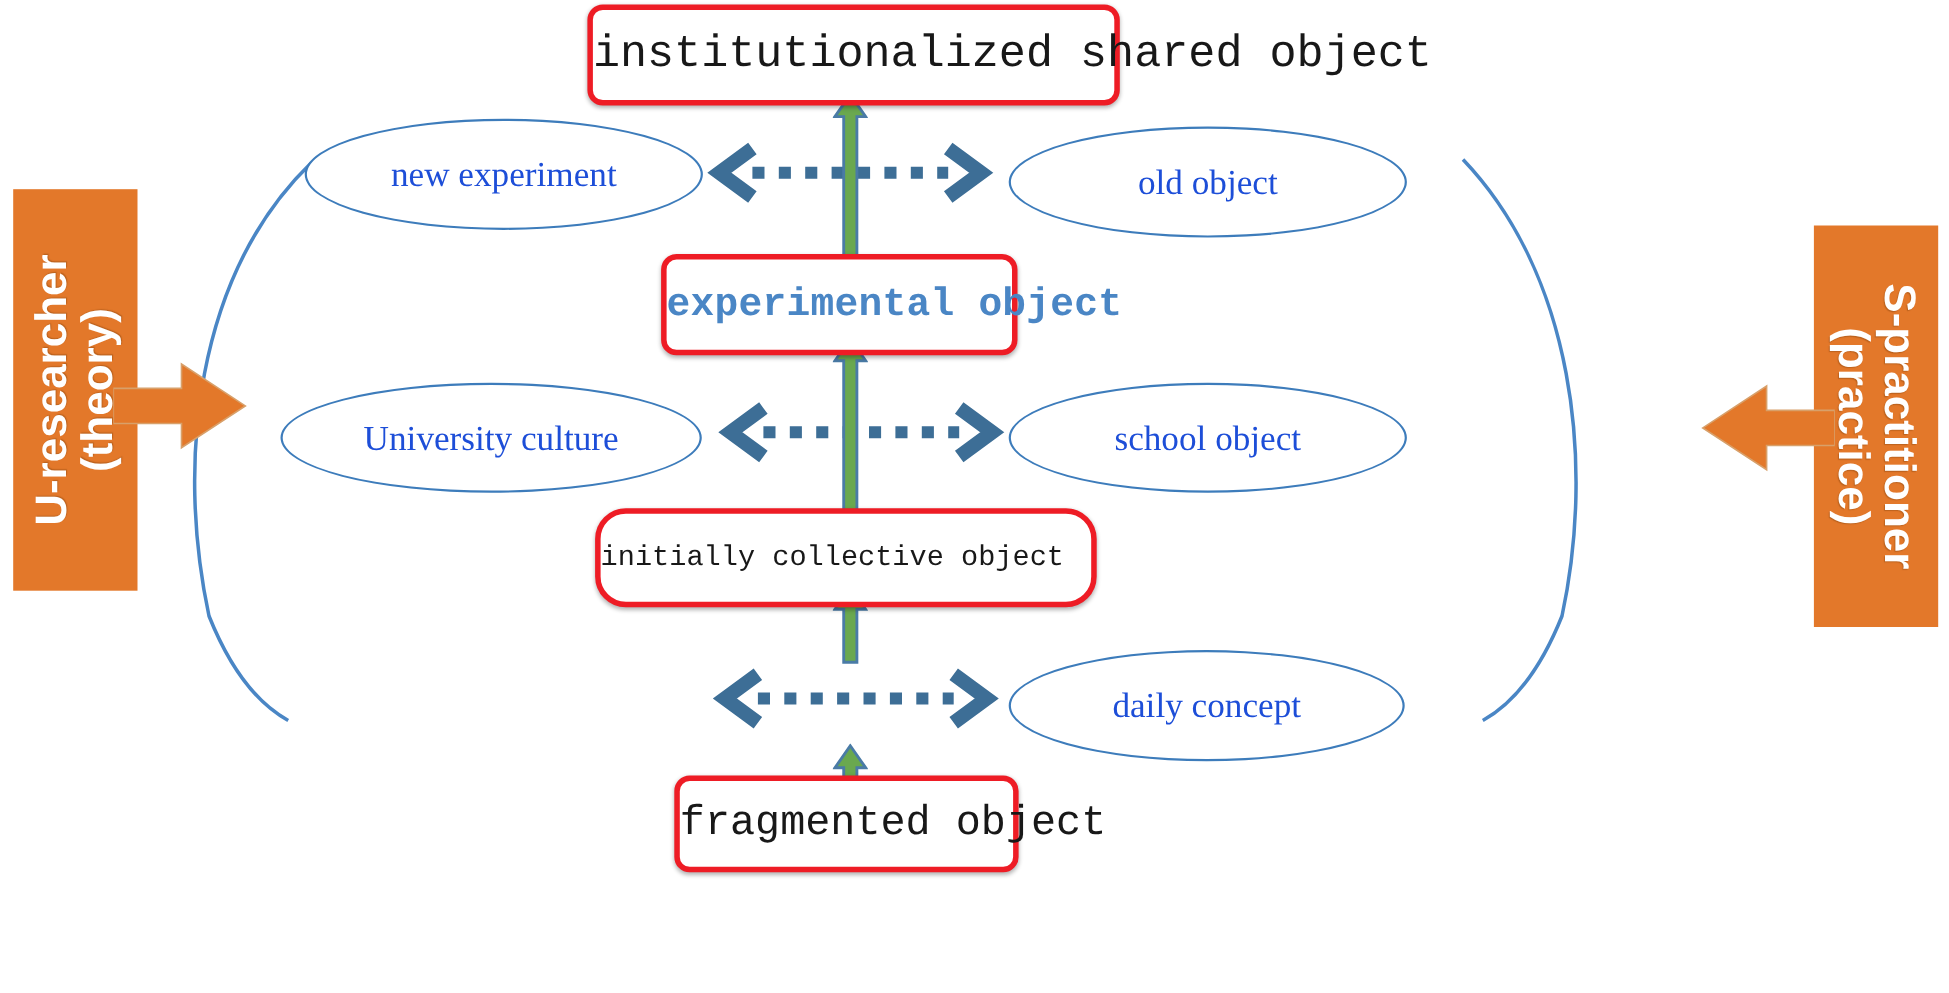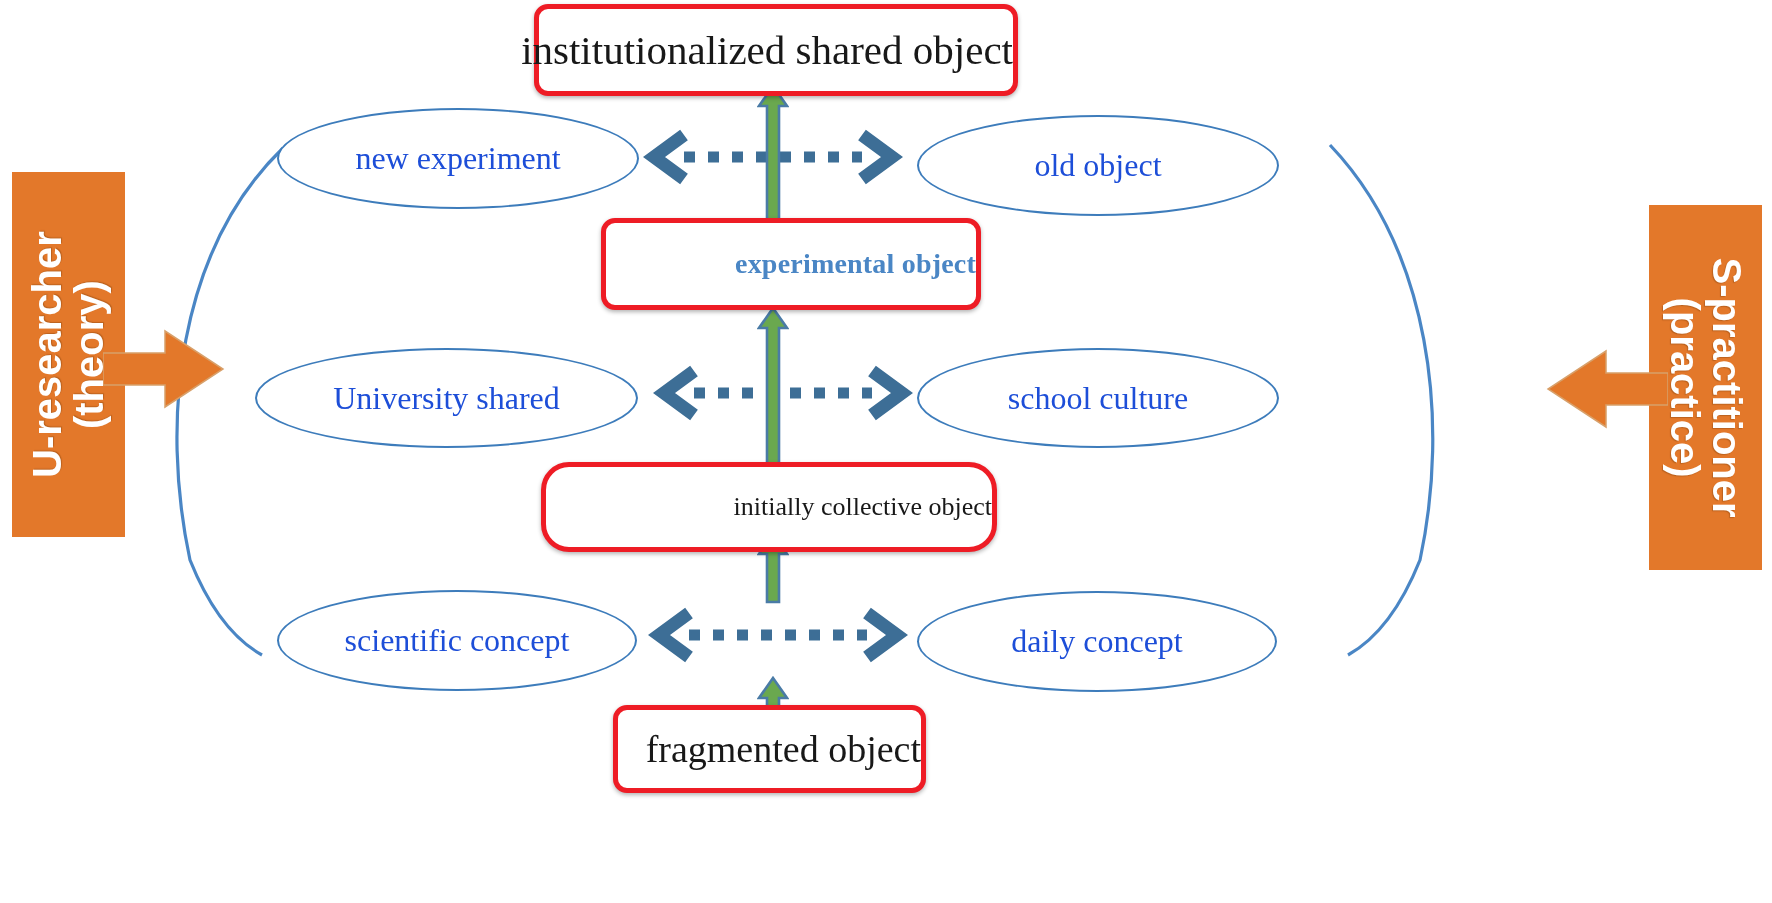--- a/index.html
+++ b/index.html
@@ -28,32 +28,32 @@
 
   
   .obj-box {
     position: absolute;
     box-sizing: border-box;
     background: #ffffff;
     border: 5px solid #ee1c25;
     border-radius: 14px;
     display: flex;
     align-items: center;
-    justify-content: flex-end;
+    justify-content: flex-start;
     color: #181818;
-    font-family: Liberation Serif, serif;
+    font-family: Liberation Mono, monospace;
     box-shadow: 0 2px 4px rgba(0,0,0,0.30);
     z-index: 6;
   }
   .obj-box .lbl {
     line-height: 1;
     white-space: nowrap;
   }
   #box-institutionalized { left: 534px; top: 4px;   width: 484px; height: 92px; font-size: 41px; }
-  #box-experimental      { left: 601px; top: 218px; width: 380px; height: 92px; font-size: 28px; }
+  #box-experimental      { left: 601px; top: 231px; width: 324px; height: 92px; font-size: 36px; }
   #box-experimental .lbl { color: #4a86c5; font-weight: bold; letter-spacing: 0.2px; }
   #box-collective        { left: 541px; top: 462px; width: 456px; height: 90px; font-size: 26px; border-radius: 28px; }
   #box-fragmented        { left: 613px; top: 705px; width: 313px; height: 88px; font-size: 38px; }
 
   
   .ellipse {
     position: absolute;
     box-sizing: border-box;
     background: #ffffff;
     border: 2.5px solid #3d7cbb;
@@ -147,27 +147,24 @@
     <path d="M 122 26 L 60 26 L 60 4 L 2 42 L 60 80 L 60 58 L 122 58 Z" fill="#e3782a" stroke="#d8a06a" stroke-width="1.5"></path>
   </svg>
 
   <div class="ellipse" id="ell-new-experiment">
     <span class="lbl">new experiment</span>
   </div>
   <div class="ellipse" id="ell-old-routine">
     <span class="lbl">old object</span>
   </div>
   <div class="ellipse" id="ell-university">
-    <span class="lbl">University shared</span>
+    <span class="lbl">University culture</span>
   </div>
   <div class="ellipse" id="ell-school">
-    <span class="lbl">school culture</span>
-  </div>
-  <div class="ellipse" id="ell-scientific">
-    <span class="lbl">scientific concept</span>
+    <span class="lbl">school object</span>
   </div>
   <div class="ellipse" id="ell-daily">
     <span class="lbl">daily concept</span>
   </div>
 
   <svg class="dotted-arrow" id="dotted-top" width="265" height="62" viewBox="0 0 265 62">
     <line x1="44" y1="31" x2="222" y2="31" stroke="#3d6e96" stroke-width="11" stroke-dasharray="11 13" stroke-linecap="butt"></line>
     <path d="M 44 9 L 14 31 L 44 53" fill="none" stroke="#3d6e96" stroke-width="13" stroke-linejoin="miter" stroke-linecap="butt"></path>
     <path d="M 222 9 L 252 31 L 222 53" fill="none" stroke="#3d6e96" stroke-width="13" stroke-linejoin="miter" stroke-linecap="butt"></path>
   </svg>

